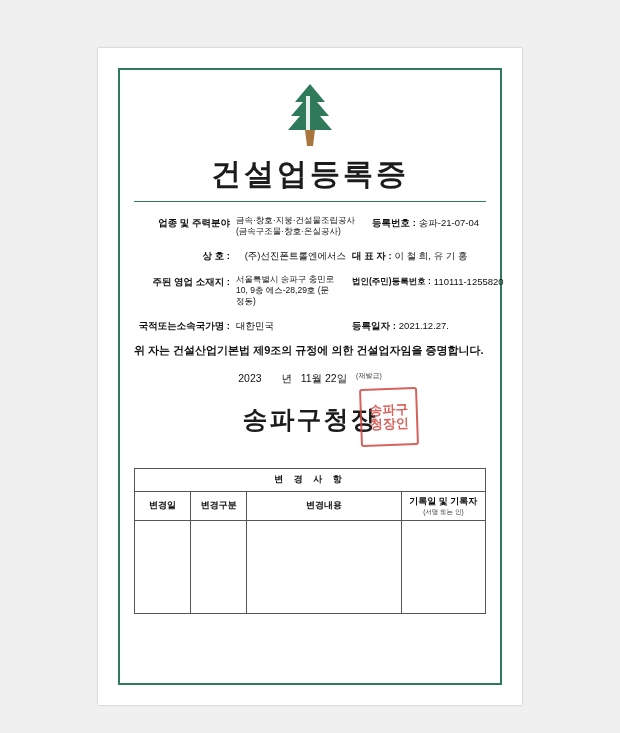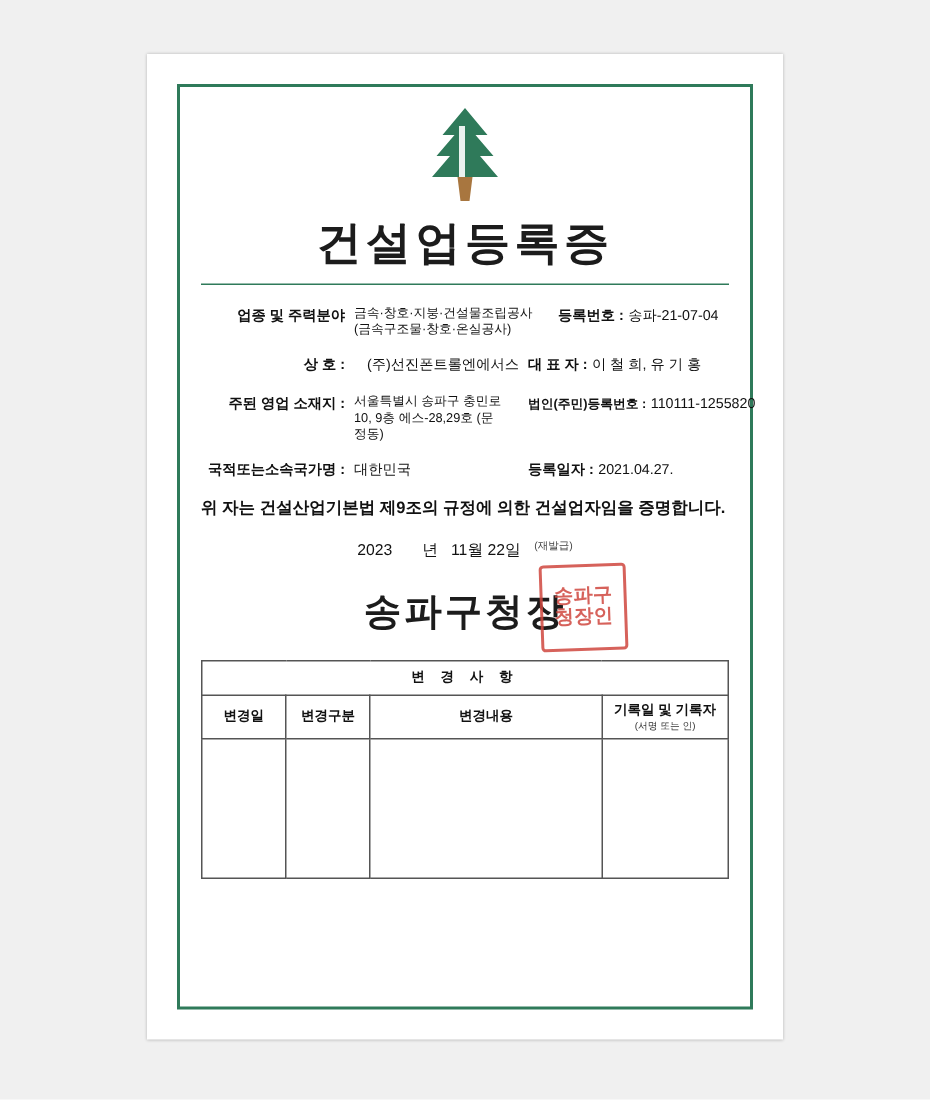--- a/index.html
+++ b/index.html
@@ -9,21 +9,21 @@
   body {
     width: 620px;
     height: 733px;
     background: #f0f0f0;
     font-family: "Liberation Sans", sans-serif;
     overflow: hidden;
   }
   .page {
     position: absolute;
     left: 98px;
-    top: 36px;
+    top: 48px;
     width: 424px;
     height: 657px;
     background: #ffffff;
     box-shadow: 0 0 2px rgba(0,0,0,0.25);
   }
   .border-frame {
     position: absolute;
     left: 20px;
     top: 20px;
     right: 20px;
@@ -169,21 +169,21 @@
     font-family: "DejaVu Sans", sans-serif;
     overflow: hidden;
     padding: 2px;
     box-sizing: border-box;
   }
 
   
   .change-table {
     width: 100%;
     border-collapse: collapse;
-    margin-top: 4px;
+    margin-top: 20px;
     font-size: 9px;
   }
   .change-table th, .change-table td {
     border: 1px solid #555;
     text-align: center;
     vertical-align: middle;
     color: #111;
     padding: 0;
   }
   .ct-title {
@@ -253,21 +253,21 @@
         <span class="s2">정동)</span>
       </div>
       <div class="f-label2" style="font-size:8.5px;">법인(주민)등록번호 :</div>
       <div class="f-value2">110111-1255820</div>
     </div>
 
     <div class="field-row">
       <div class="f-label" style="flex-basis:96px;">국적또는소속국가명 :</div>
       <div class="f-value" style="flex:0 0 110px;">대한민국</div>
       <div class="f-label2">등록일자 :</div>
-      <div class="f-value2">2021.04.27.</div>
+      <div class="f-value2">2021.12.27.</div>
     </div>
 
     <div class="statement">위 자는 건설산업기본법 제9조의 규정에 의한 건설업자임을 증명합니다.</div>
 
     <div class="date-line">
       <span>2023</span>
       <span class="ygap"></span>
       <span>년</span>
       <span>&nbsp;</span>
       <span>11월 22일</span>

